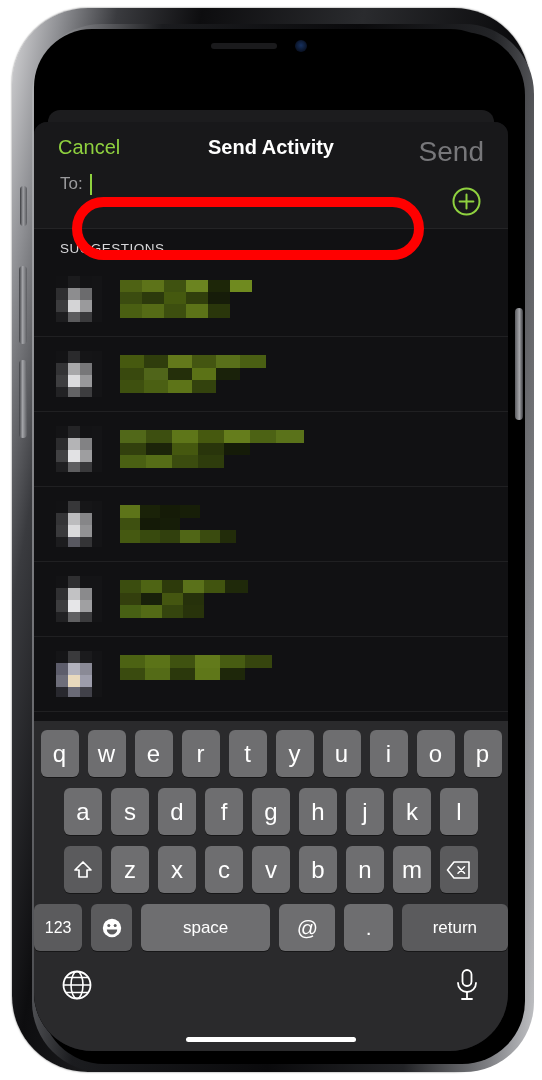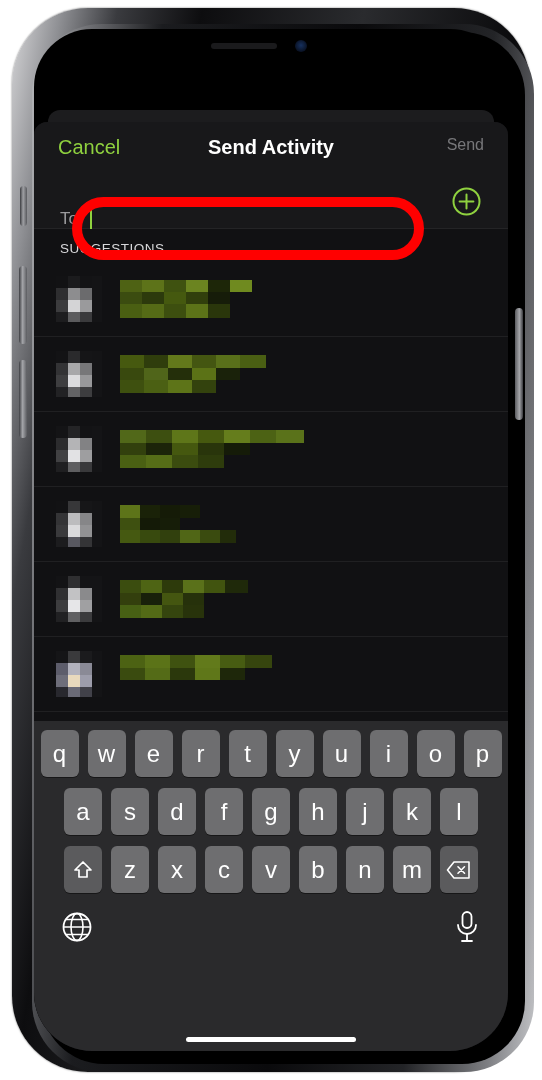--- a/index.html
+++ b/index.html
@@ -199,38 +199,38 @@
     position: absolute;
     left: 0; right: 0; top: 14px;
     text-align: center;
     font-size: 20px;
     font-weight: bold;
     color: #ffffff;
   }
   .nav-send {
     position: absolute;
     right: 24px; top: 14px;
-    font-size: 16px;
+    font-size: 28px;
     color: #77777a;
     cursor: default;
   }
 
   
   .to-row {
     position: relative;
     height: 55px;
     background: #18181a;
     border-bottom: 1px solid #242426;
   }
   .to-field {
     position: absolute;
     left: 26px; top: 0;
     width: 330px; height: 55px;
     display: flex;
-    align-items: flex-end;
+    align-items: flex-start;
     cursor: text;
   }
   .to-label {
     font-size: 17px;
     color: #9a9a9d;
   }
   .to-caret {
     display: inline-block;
     width: 2px;
     height: 21px;
@@ -661,20 +661,35 @@
           <div class="key">n</div>
           <div class="key">m</div>
           <div class="key wide">
             <svg width="26" height="20" viewBox="0 0 26 20">
               <path d="M8 2 H23 V18 H8 L1.5 10 Z" fill="none" stroke="#fff" stroke-width="1.6" stroke-linejoin="round"></path>
               <path d="M12 6.8 L18.5 13.2 M18.5 6.8 L12 13.2" stroke="#fff" stroke-width="1.6" stroke-linecap="round"></path>
             </svg>
           </div>
         </div>
 
+        <div class="kb-row r4">
+          <div class="key num">123</div>
+          <div class="key emoji">
+            <svg width="22" height="22" viewBox="0 0 22 22">
+              <circle cx="11" cy="11" r="9.2" fill="#fff"></circle>
+              <circle cx="7.8" cy="8.6" r="1.5" fill="#5b5b5d"></circle>
+              <circle cx="14.2" cy="8.6" r="1.5" fill="#5b5b5d"></circle>
+              <path d="M5.8 12.4 H16.2 A5.2 5.2 0 0 1 5.8 12.4 Z" fill="#5b5b5d"></path>
+            </svg>
+          </div>
+          <div class="key space">space</div>
+          <div class="key at">@</div>
+          <div class="key dot">.</div>
+          <div class="key return">return</div>
+        </div>
 
         <div class="kb-bottom">
           <div class="globe-key">
             <svg width="34" height="34" viewBox="0 0 34 34">
               <circle cx="17" cy="17" r="13.5" fill="none" stroke="#fff" stroke-width="1.8"></circle>
               <ellipse cx="17" cy="17" rx="6" ry="13.5" fill="none" stroke="#fff" stroke-width="1.6"></ellipse>
               <path d="M3.5 17 H30.5 M5.6 9.4 H28.4 M5.6 24.6 H28.4" stroke="#fff" stroke-width="1.5" fill="none"></path>
             </svg>
           </div>
           <div class="mic-key">

